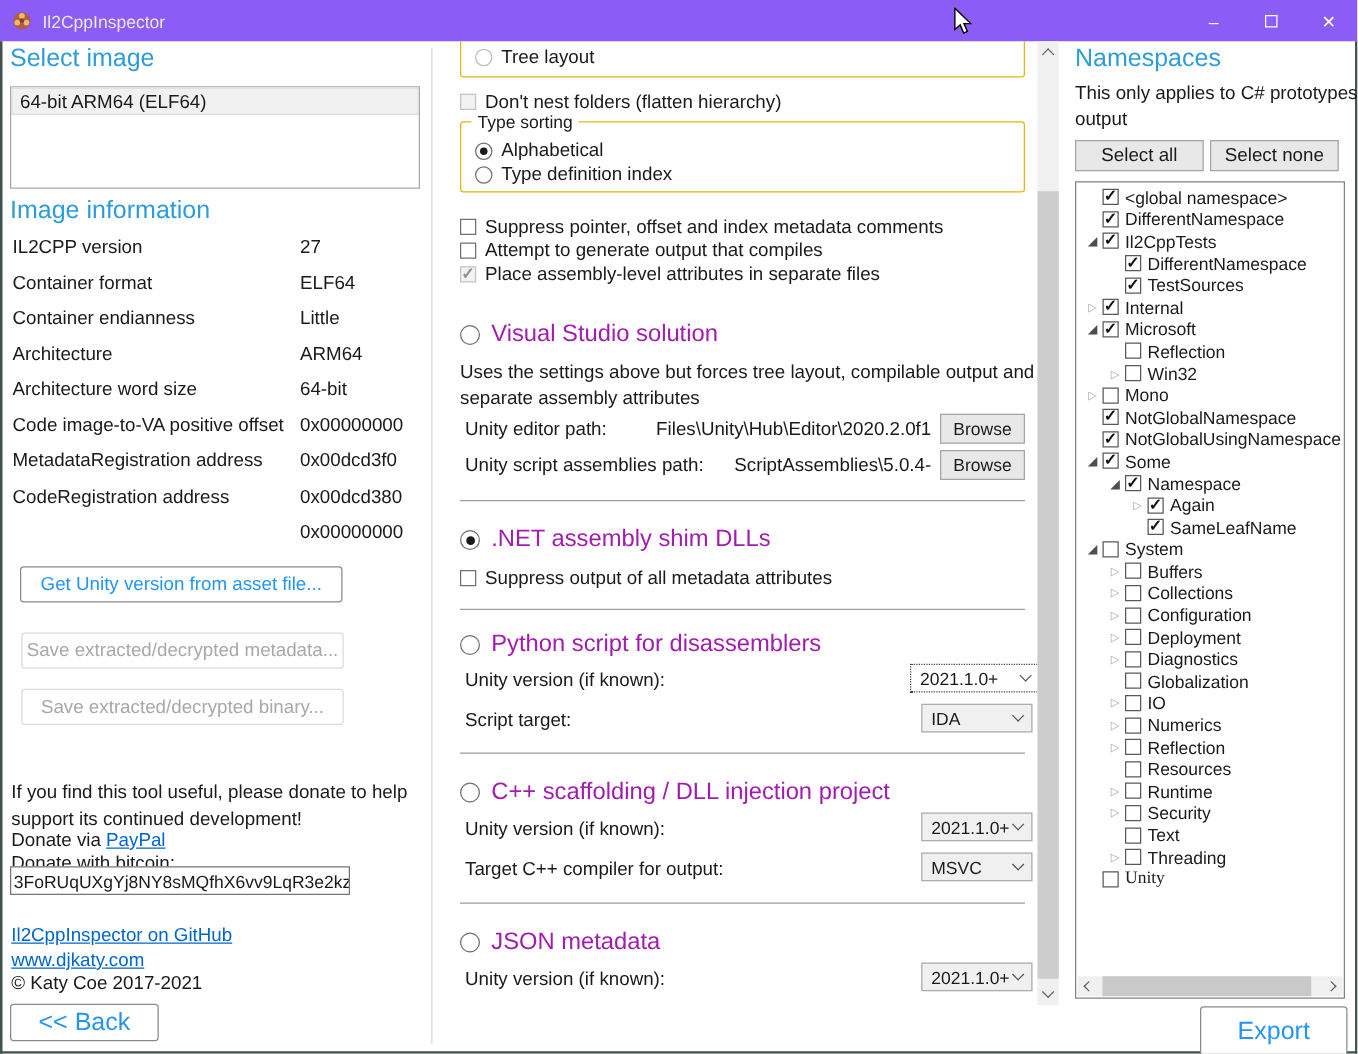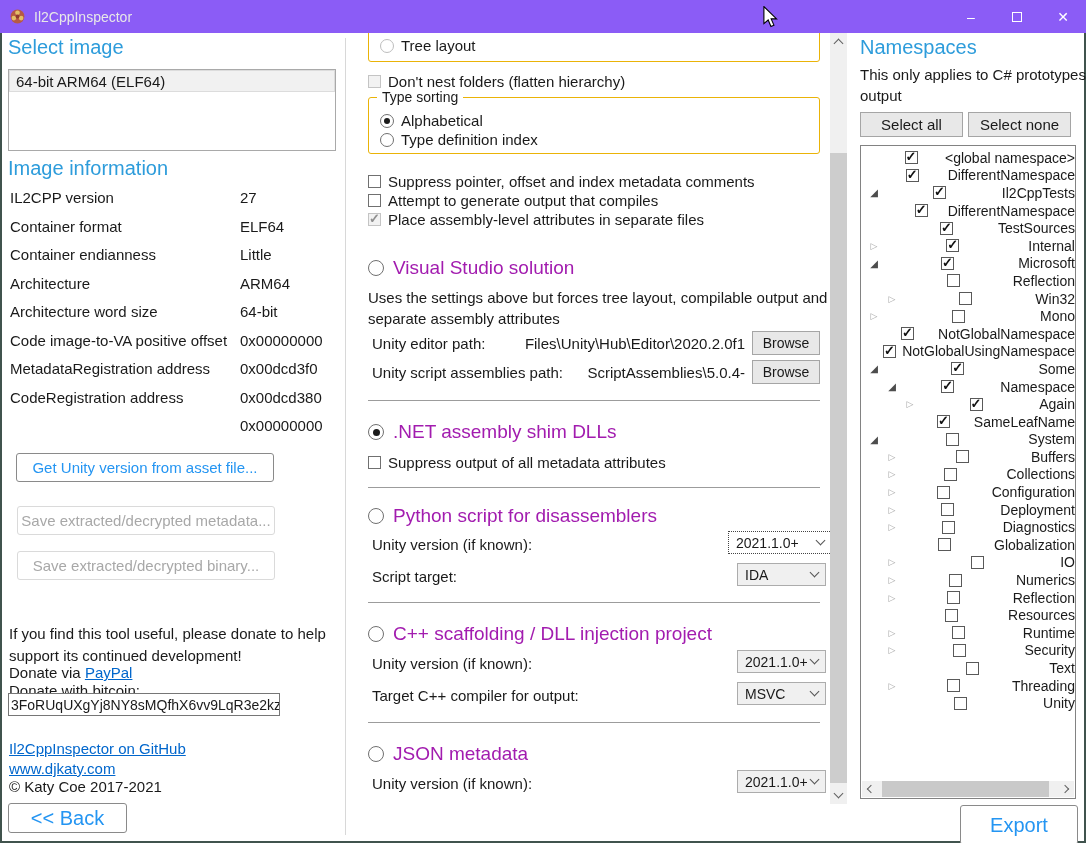--- a/index.html
+++ b/index.html
@@ -72,21 +72,21 @@
   
   .vscroll { position:absolute; left:830px; top:33px; width:17px; height:771px; background:#f0f0f0; }
   .vthumb { position:absolute; left:0; top:120px; width:17px; height:630px; background:#cdcdcd; }
   .sb-arrow { position:absolute; left:5px; width:7px; height:7px; border-right:1.5px solid #606060; border-bottom:1.5px solid #606060; }
   .sb-up { top:7px; transform:rotate(-135deg); }
   .sb-down { bottom:7px; transform:rotate(45deg); }
 
   
   .selbtn { position:absolute; width:103px; height:25px; background:#e8e8e8; border:1px solid #a5a5a5; font-size:15px; display:flex; align-items:center; justify-content:center; cursor:pointer; }
   .treebox { position:absolute; left:5px; top:112px; width:216px; height:654px; border:1px solid #828282; background:#fff; overflow:hidden; }
-  .trow { height:17.6px; display:flex; align-items:center; font-size:14px; white-space:nowrap;justify-content:space-between; }
+  .trow { height:17.6px; display:flex; align-items:center; font-size:14px; white-space:nowrap; }
   .exp { width:16px; flex:none; text-align:center; font-size:9px; color:#a6a6a6; }
   .exp.x { color:#4d4d4d; font-size:10px; }
   .tcb { width:13px; height:13px; border:1px solid #595959; background:#fff; position:relative; flex:none; margin-right:5px; }
   .tcb.checked::after { content:"\2713"; position:absolute; left:0px; top:-3px; font-size:13px; font-weight:bold; color:#111; }
   .hscroll { position:absolute; left:1px; right:1px; bottom:1px; height:16px; background:#f0f0f0; }
   .hthumb { position:absolute; left:20px; top:0; width:167px; height:16px; background:#c9c9c9; }
   .h-arrow { position:absolute; top:5px; width:6px; height:6px; border-right:1.5px solid #606060; border-bottom:1.5px solid #606060; }
   .h-left { left:6px; transform:rotate(135deg); }
   .h-right { right:6px; transform:rotate(-45deg); }
 
@@ -451,21 +451,21 @@
         <div class="trow" style="padding-left: 23px;">
           <span class="exp"></span>
           <span class="tcb"></span>
           <span>Text</span>
         </div>
         <div class="trow" style="padding-left: 23px;">
           <span class="exp">▷</span>
           <span class="tcb"></span>
           <span>Threading</span>
         </div>
-        <div class="trow" style="padding-left: 5px;">
+        <div class="trow" style="padding-left: 5px; font-family: Liberation Serif, serif;">
           <span class="exp"></span>
           <span class="tcb"></span>
           <span>Unity</span>
         </div>
       </div>
     <div class="hscroll">
       <span class="h-arrow h-left"></span>
       <div class="hthumb"></div>
       <span class="h-arrow h-right"></span>
     </div>

